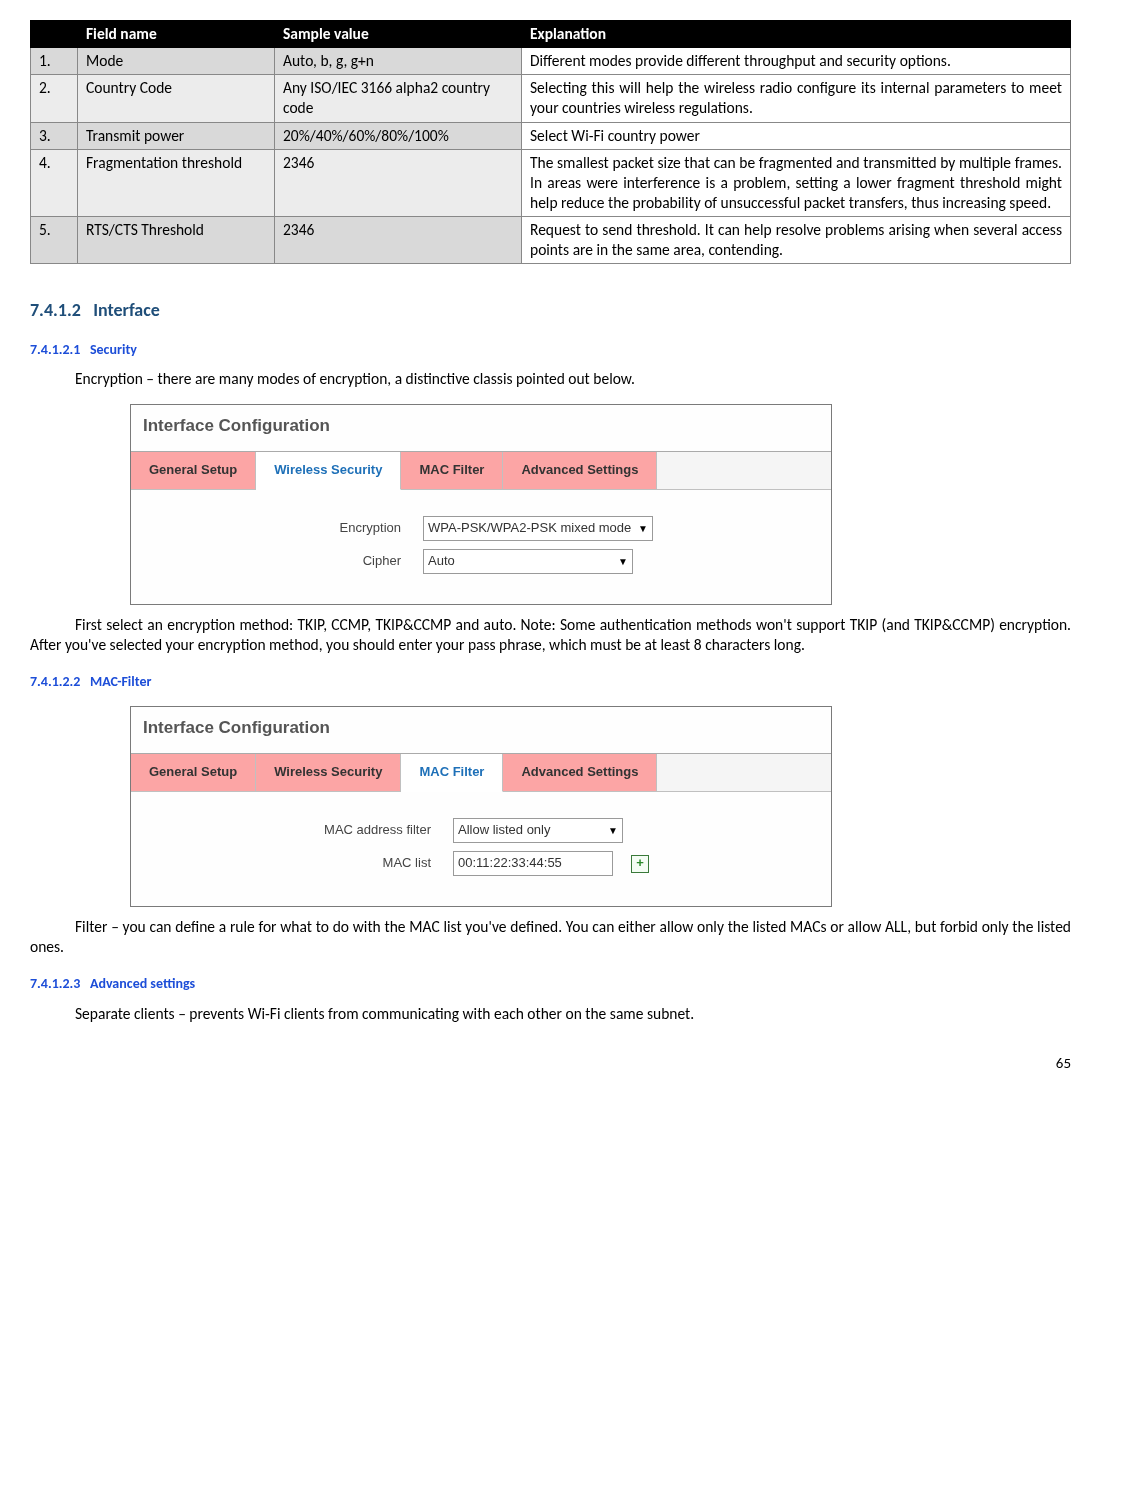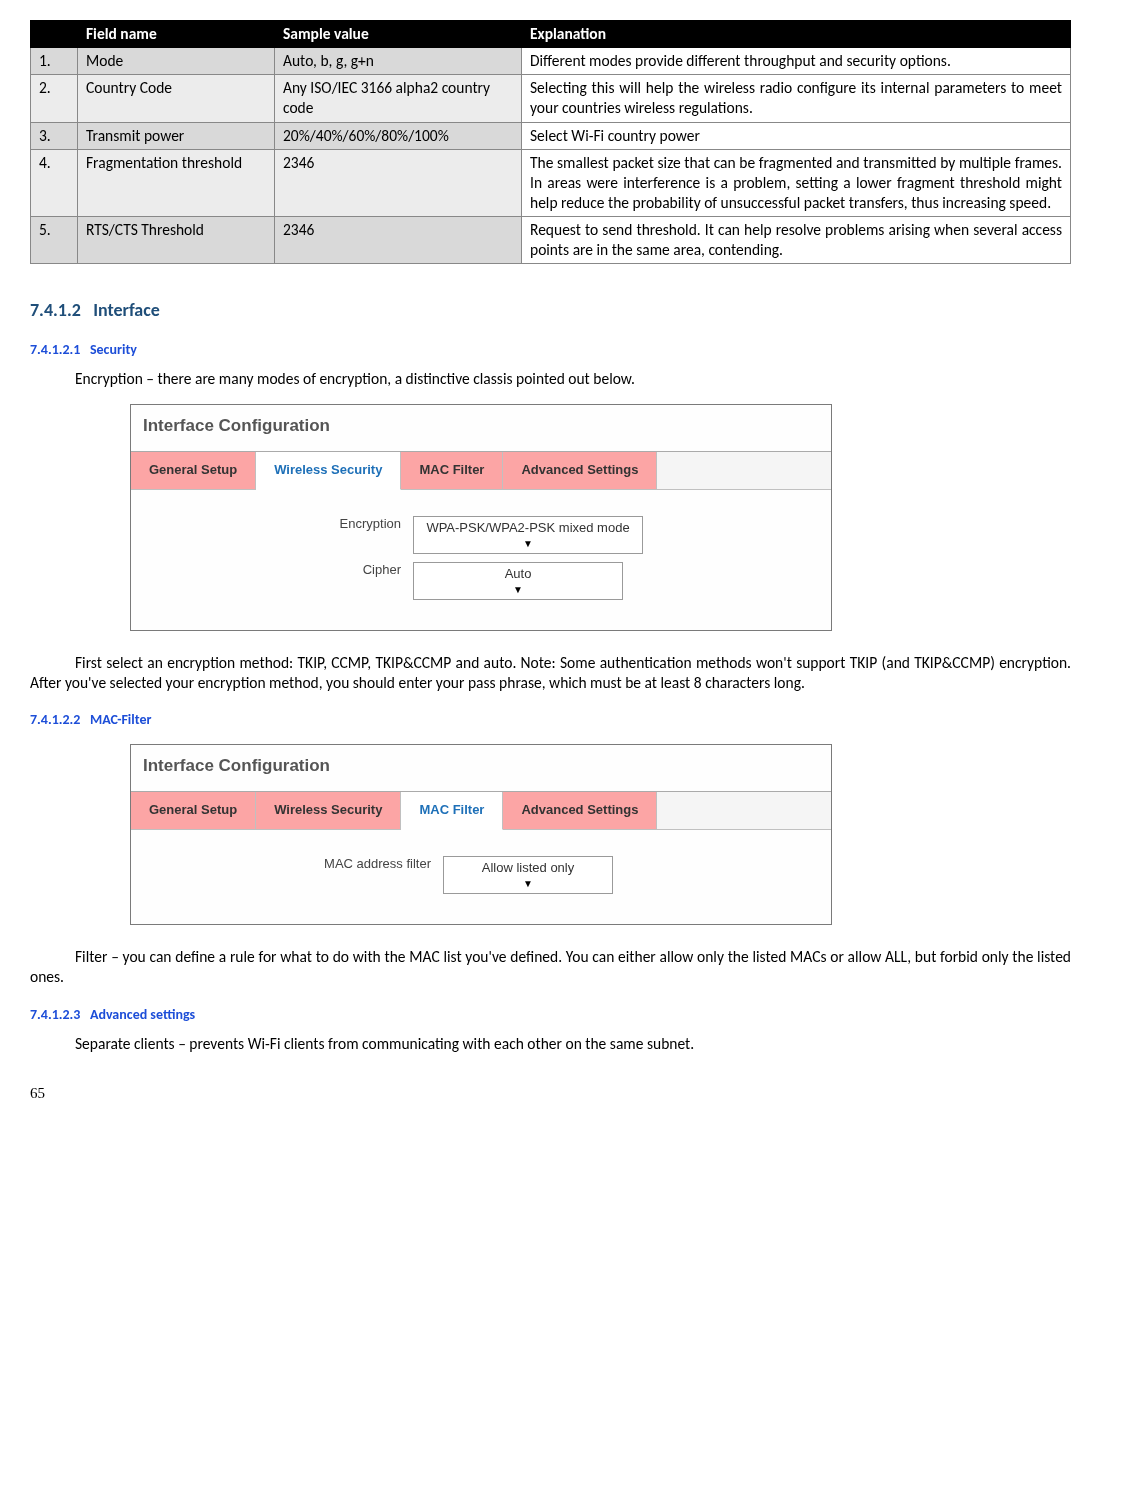--- a/index.html
+++ b/index.html
@@ -54,21 +54,21 @@
     font-weight: bold;
   }
   .bodytext {
     margin: 10px 0;
     text-align: justify;
     text-indent: 45px;
   }
 
   .uibox {
     border: 1px solid #7a7a7a;
-    margin: 15px auto 22px 100px;
+    margin: 15px auto 10px 100px;
     width: 700px;
     background: #fefefe;
     font-family: Verdana, Arial, sans-serif;
     font-size: 13px;
   }
   .uibox-title {
     font-family: "Trebuchet MS", Arial, sans-serif;
     color: #555;
     font-size: 17px;
     font-weight: bold;
@@ -93,22 +93,23 @@
     color: #1e70b8;
     background: #fff;
     border-bottom: 1px solid #fff;
     margin-bottom: -1px;
   }
   .formarea {
     padding: 18px 20px 22px 20px;
   }
   .formrow {
     display: flex;
-    align-items: flex-start;
+    align-items: center;
     margin: 8px 0;
+    gap: 10px;
   }
   .formrow .lbl {
     flex: 0 0 250px;
     text-align: right;
     padding-right: 12px;
     color: #444;
     font-size: 13px;
   }
   .sel, .inp {
     font-family: Arial, sans-serif;
@@ -116,21 +117,20 @@
     padding: 3px 4px;
     border: 1px solid #9a9a9a;
     background: #fff;
     color: #333;
   }
   .sel {
     width: 220px;
     display: inline-flex;
     justify-content: space-between;
     align-items: center;
-    flex-direction: column;
   }
   .sel .arrow {
     font-size: 10px;
     color: #000;
   }
   .inp {
     width: 175px;
   }
   .eyeicon {
     margin-left: 8px;
@@ -143,24 +143,23 @@
     border:1px solid #3a7a3a;
     color:#2a8a2a;
     font-size:13px;
     line-height:14px;
     text-align:center;
     margin-left:8px;
     background:#f4fdf4;
     font-weight:bold;
   }
   .pagenum {
-    text-align: left;
+    text-align: right;
     margin-top: 30px;
     font-size: 15px;
-    font-family: Liberation Serif, serif;
   }
 </style>
 </head>
 <body>
 
 <table class="maintable">
   <thead>
     <tr>
       <th class="col-num"></th>
       <th class="col-field">Field name</th>
@@ -256,20 +255,25 @@
     <div class="tab">Advanced Settings</div>
   </div>
   <div class="formarea">
     <div class="formrow">
       <div class="lbl" style="flex:0 0 280px">MAC address filter</div>
       <div class="sel" style="width:160px">
         <span>Allow listed only</span>
         <span class="arrow">▼</span>
       </div>
     </div>
+    <div class="formrow">
+      <div class="lbl" style="flex:0 0 280px">MAC list</div>
+      <div class="inp" style="width:150px">00:11:22:33:44:55</div>
+      <span class="addicon">+</span>
+    </div>
   </div>
 </div>
 
 <p class="bodytext">Filter – you can define a rule for what to do with the MAC list you've defined. You can either allow only the listed MACs or allow ALL, but forbid only the listed ones.</p>
 
 <h3 class="sec2">
   <span>7.4.1.2.3</span>&nbsp;&nbsp;
   <span>Advanced settings</span>
 </h3>
 

